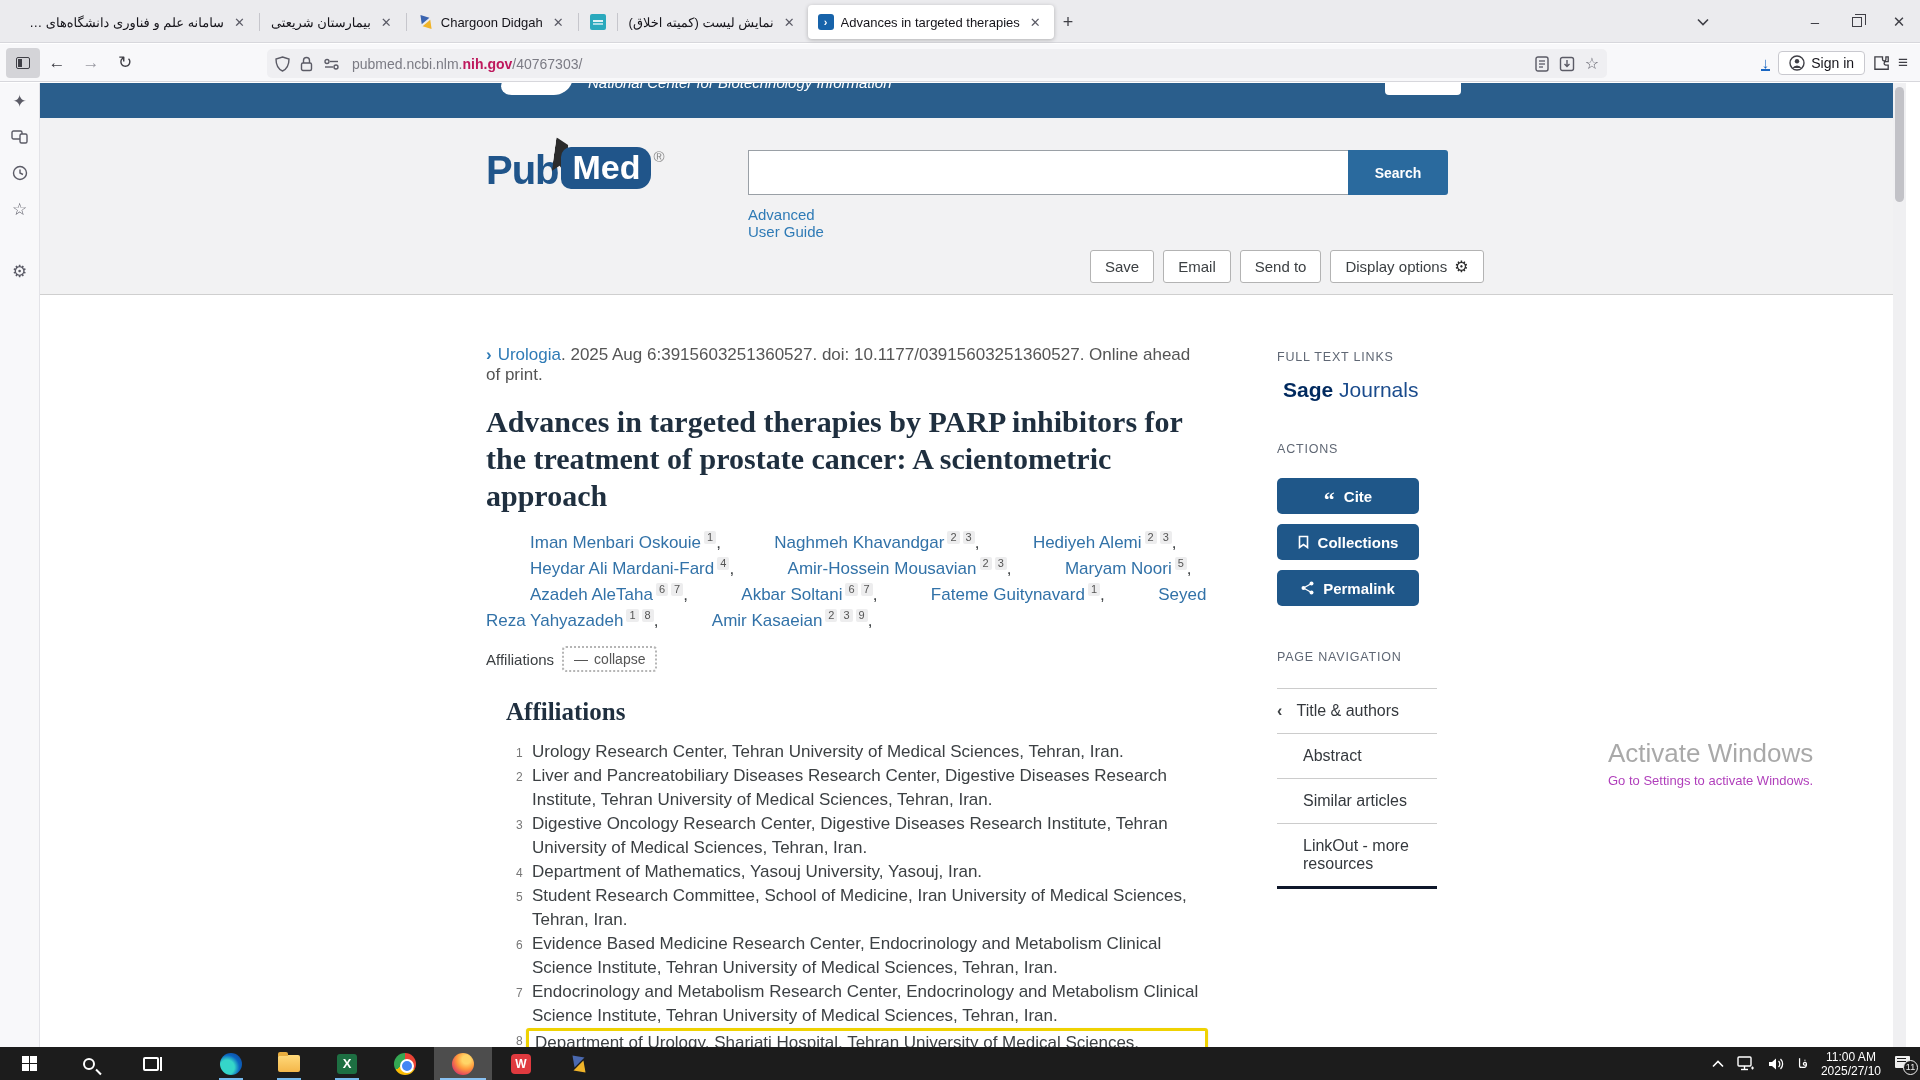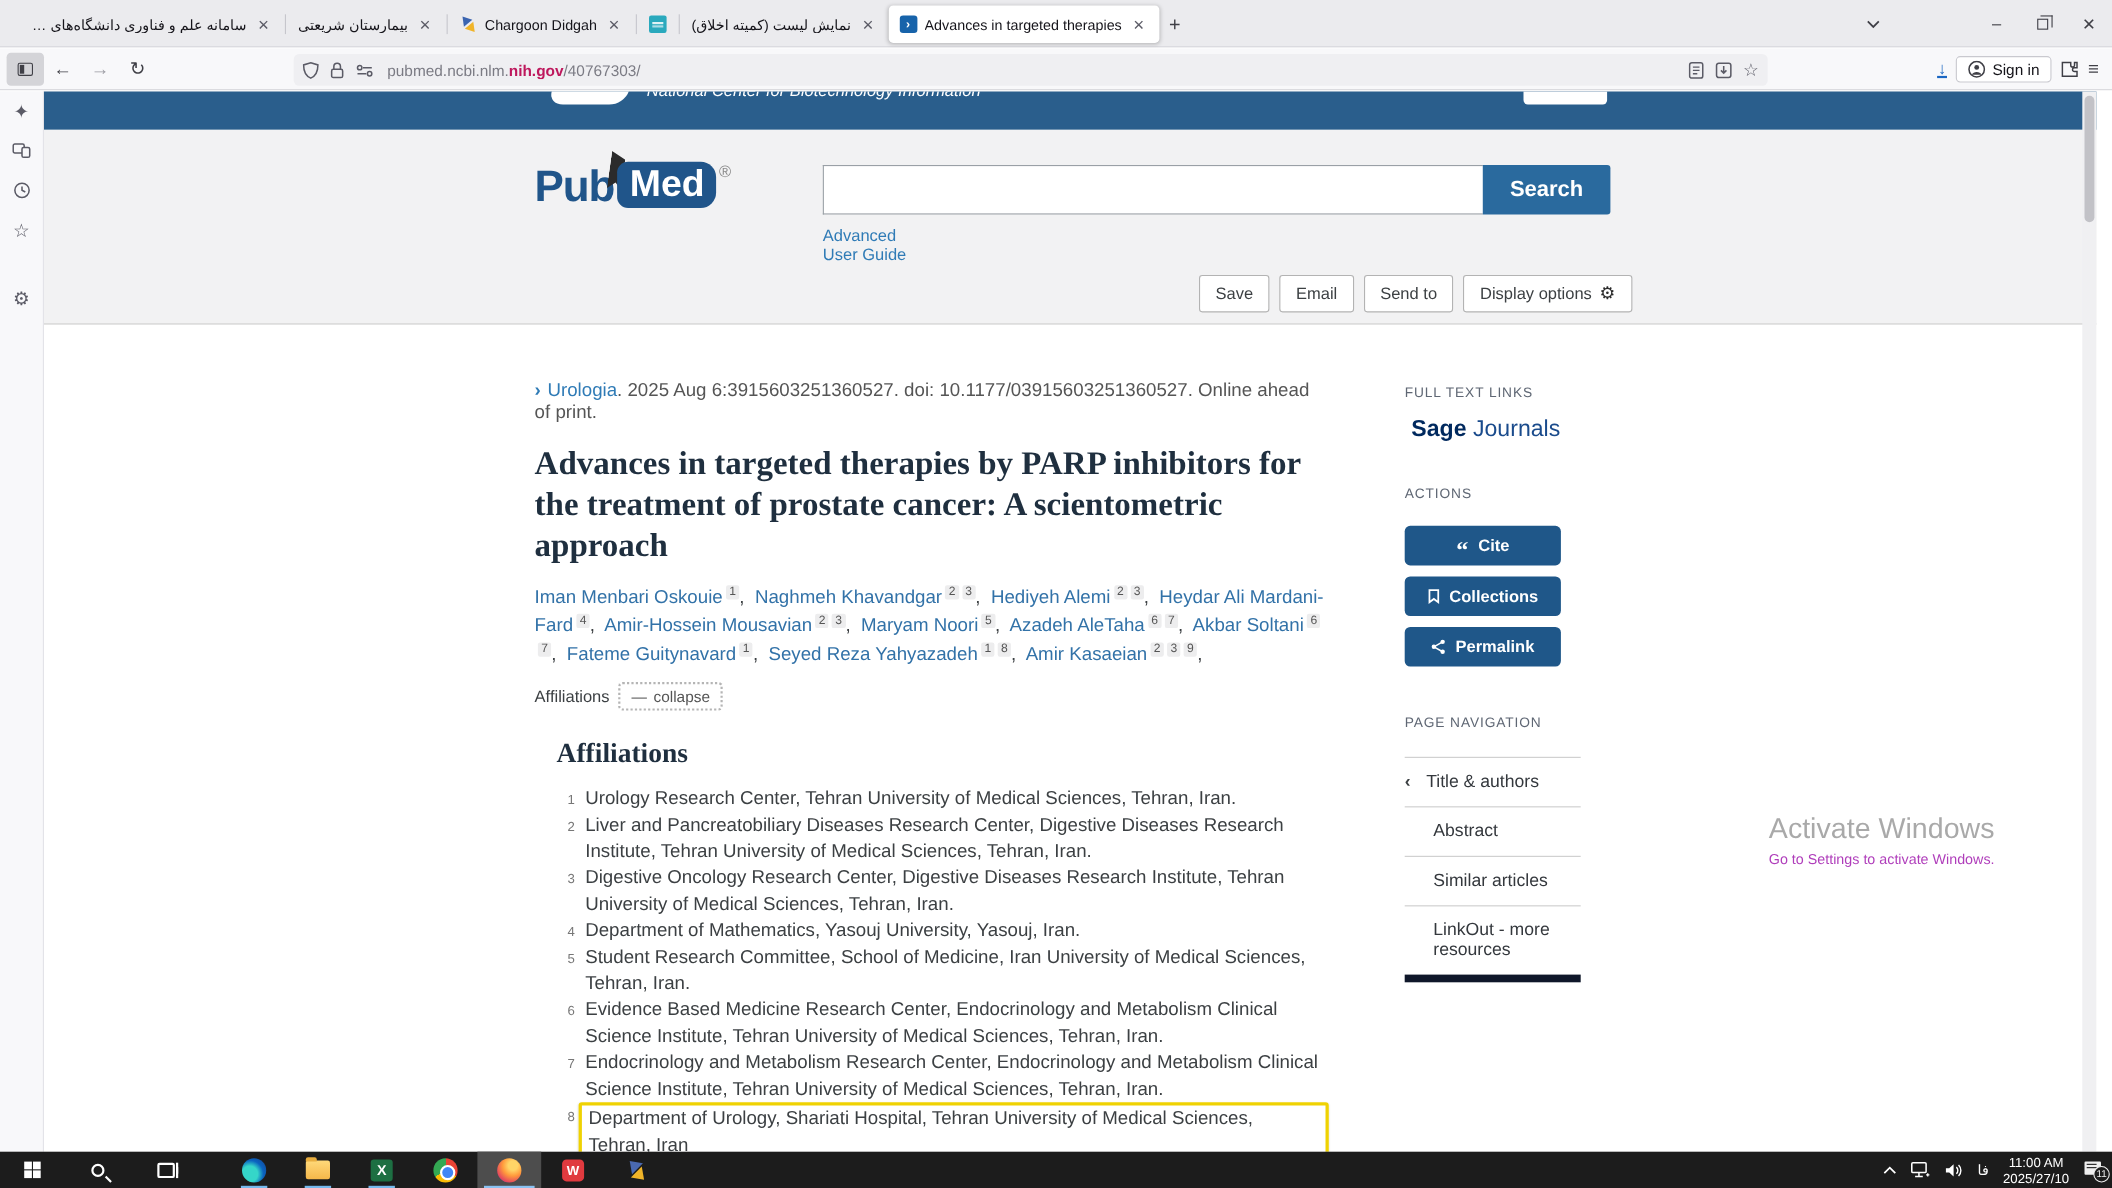--- a/index.html
+++ b/index.html
@@ -64,37 +64,37 @@
   .pm-logo { position:absolute; left:446px; top:30px; display:flex; align-items:flex-start; }
   .pm-logo .pub { font-size:40px; font-weight:bold; color:#20558a; letter-spacing:-1px; }
   .pm-logo .mark { position:relative; margin-left:2px; }
   .pm-logo .bookmark { position:absolute; left:-7px; top:-10px; width:13px; height:34px; background:#2b2b2b;
     clip-path:polygon(0 0, 100% 18%, 100% 100%, 55% 82%, 0 100%); transform:rotate(8deg); }
   .pm-logo .med { position:relative; background:#20558a; color:#fff; font-size:34px; font-weight:bold;
     padding:1px 10px 3px 12px; border-radius:10px 14px 14px 10px; }
   .pm-logo .reg { color:#8a8a8a; font-size:15px; margin-left:3px; }
   .searchrow { position:absolute; left:708px; top:32px; display:flex; }
   .searchbox { width:600px; height:45px; background:#fff; border:1px solid #9aa0a6; border-right:none; }
-  .searchbtn { width:116px; height:45px; background:#2a6a9e; color:#fff; font-size:20px; font-weight:bold;
+  .searchbtn { width:100px; height:45px; background:#2a6a9e; color:#fff; font-size:14px; font-weight:bold;
     border:none; border-radius:0 3px 3px 0; }
   .under-search { position:absolute; left:708px; top:88px; width:720px; display:flex; justify-content:space-between; font-size:15px;flex-direction:column; }
   .bluelink { color:#2f7bb6; text-decoration:none; }
   .actionsrow { position:absolute; left:1050px; top:132px; display:flex; gap:9px; }
   .abtn { background:#fff; border:1px solid #b3b3b3; border-radius:3px; color:#3c4043; font-size:15px;
     padding:6px 14px; display:flex; align-items:center; gap:7px; }
   .gear { font-size:16px; color:#2b2b2b; }
 
   
   .article { position:absolute; left:446px; top:212px; width:722px; color:#3c4043; }
   .citation { margin-top:50px; font-size:17px; color:#555; }
   .citation .chev { color:#2f7bb6; font-weight:bold; margin-right:6px; }
   .title { margin-top:18px; font-family:"Liberation Serif", serif; font-weight:bold; font-size:30px;
     line-height:37px; color:#1f2f3f; }
   .authors { margin-top:16px; font-size:17px; line-height:26px; color:#3c4043; }
-  .authors a { color:#3272a8; text-decoration:none; }
+  .authors a { color:#3272a8; text-decoration:none;margin-left:44px; }
   .supbox { display:inline-block; background:#ededee; color:#555; font-size:11px; line-height:13px;
     padding:0 3px; border-radius:2px; margin-left:3px; vertical-align:super; }
   .affil-bar { margin-top:12px; display:flex; align-items:center; gap:8px; font-size:15px; color:#3c4043; }
   .collapse-btn { border:2px dotted #b5b5b5; border-radius:4px; padding:3px 10px; font-size:14px; color:#555;
     display:flex; align-items:center; gap:6px; background:#fff; }
   .affil-h { margin:26px 0 14px 20px; font-family:"Liberation Serif", serif; font-weight:bold; font-size:25px; color:#1f2f3f; }
   .affil-list { margin-left:30px; }
   .affil-row { position:relative; padding-left:16px; font-size:17px; line-height:24px; margin-bottom:0; }
   .affil-num { position:absolute; left:0; top:1px; font-size:12px; color:#777; }
   .affil-text.hl { display:inline-block; border:3px solid #efd202; border-radius:3px; padding:0 6px; margin-left:-6px; box-shadow:0 1px 2px rgba(0,0,0,.15); }
@@ -105,21 +105,21 @@
   .sage { font-size:21px; margin:6px 0 40px 6px; }
   .sage .s1 { color:#00295e; font-weight:bold; }
   .sage .s2 { color:#1a4b8c; }
   .navy-btn { width:142px; height:36px; background:#1f5789; color:#fff; font-size:15px; font-weight:bold;
     border:none; border-radius:5px; display:flex; align-items:center; justify-content:center; gap:9px; margin-bottom:10px; }
   .navy-btn .bi { font-family:"Liberation Serif", serif; font-size:22px; line-height:10px; position:relative; top:4px; } .gap2 { height:34px; }
   .pn-list { width:190px; }
   .pn-item { border-top:1px solid #ccc; padding:13px 0 13px 26px; font-size:16px; color:#34383d; position:relative; width:160px; }
   .pn-item.first { padding-left:0; }
   .pn-item .back { color:#3c4043; font-weight:bold; margin-right:10px; }
-  .pn-item.last { border-bottom:7px solid #0f172a; }
+  .pn-item.last { border-bottom:3px solid #0f172a; }
 
   .watermark { position:absolute; left:1568px; top:655px; color:#9b9b9b; opacity:.85; }
   .watermark .w1 { font-size:26px; }
   .watermark .w2 { font-size:13px; margin-top:4px; color:#a21caf; }
 
   .vscroll { position:absolute; right:0; top:0; width:13px; height:964px; background:#f0f0f2; }
   .vscroll .thumb { position:absolute; left:2px; top:4px; width:9px; height:115px; background:#c2c2c7; border-radius:5px; }
 
   
   .taskbar { position:absolute; left:0; top:1047px; width:1920px; height:33px; background:#1c1c1c; display:flex; align-items:center; }

